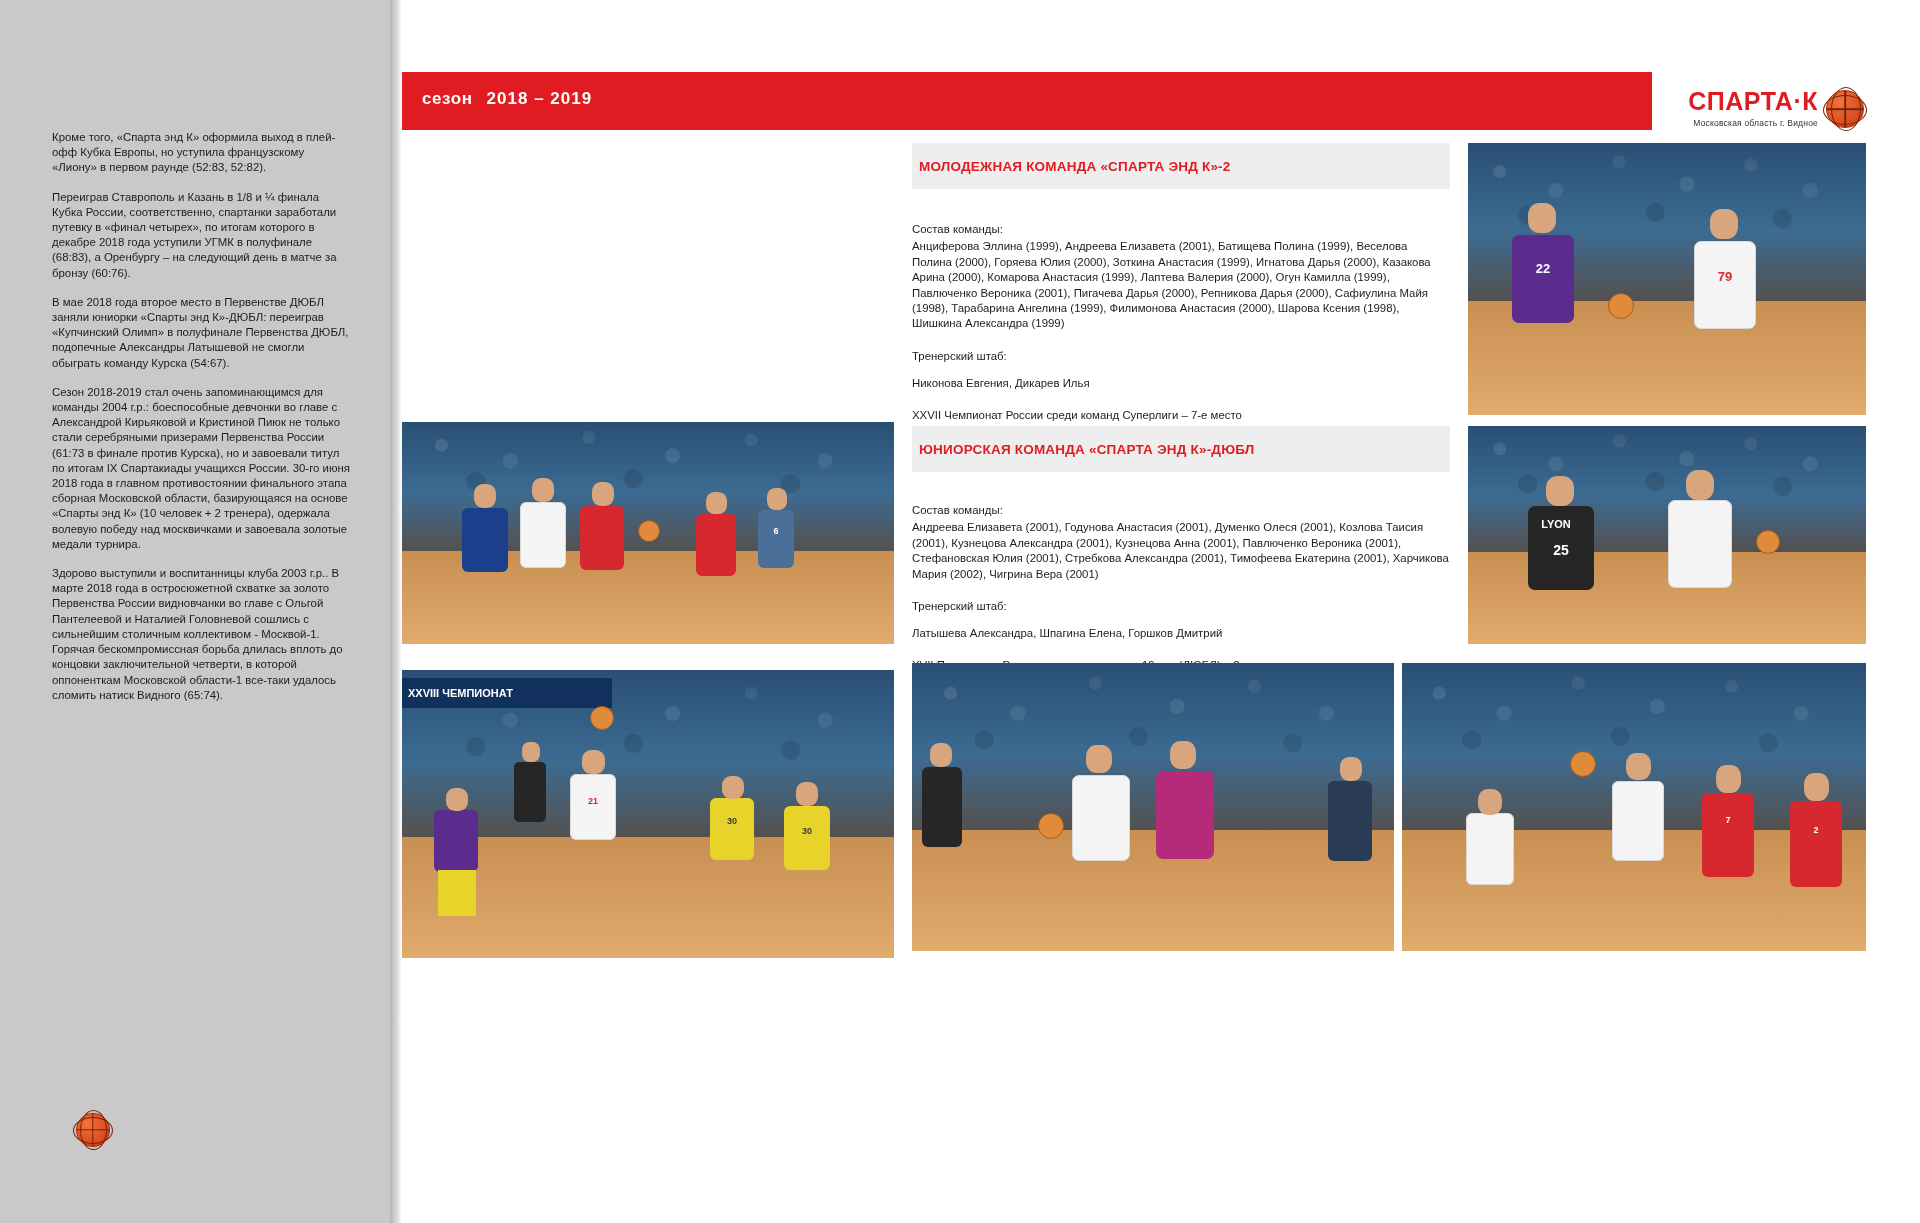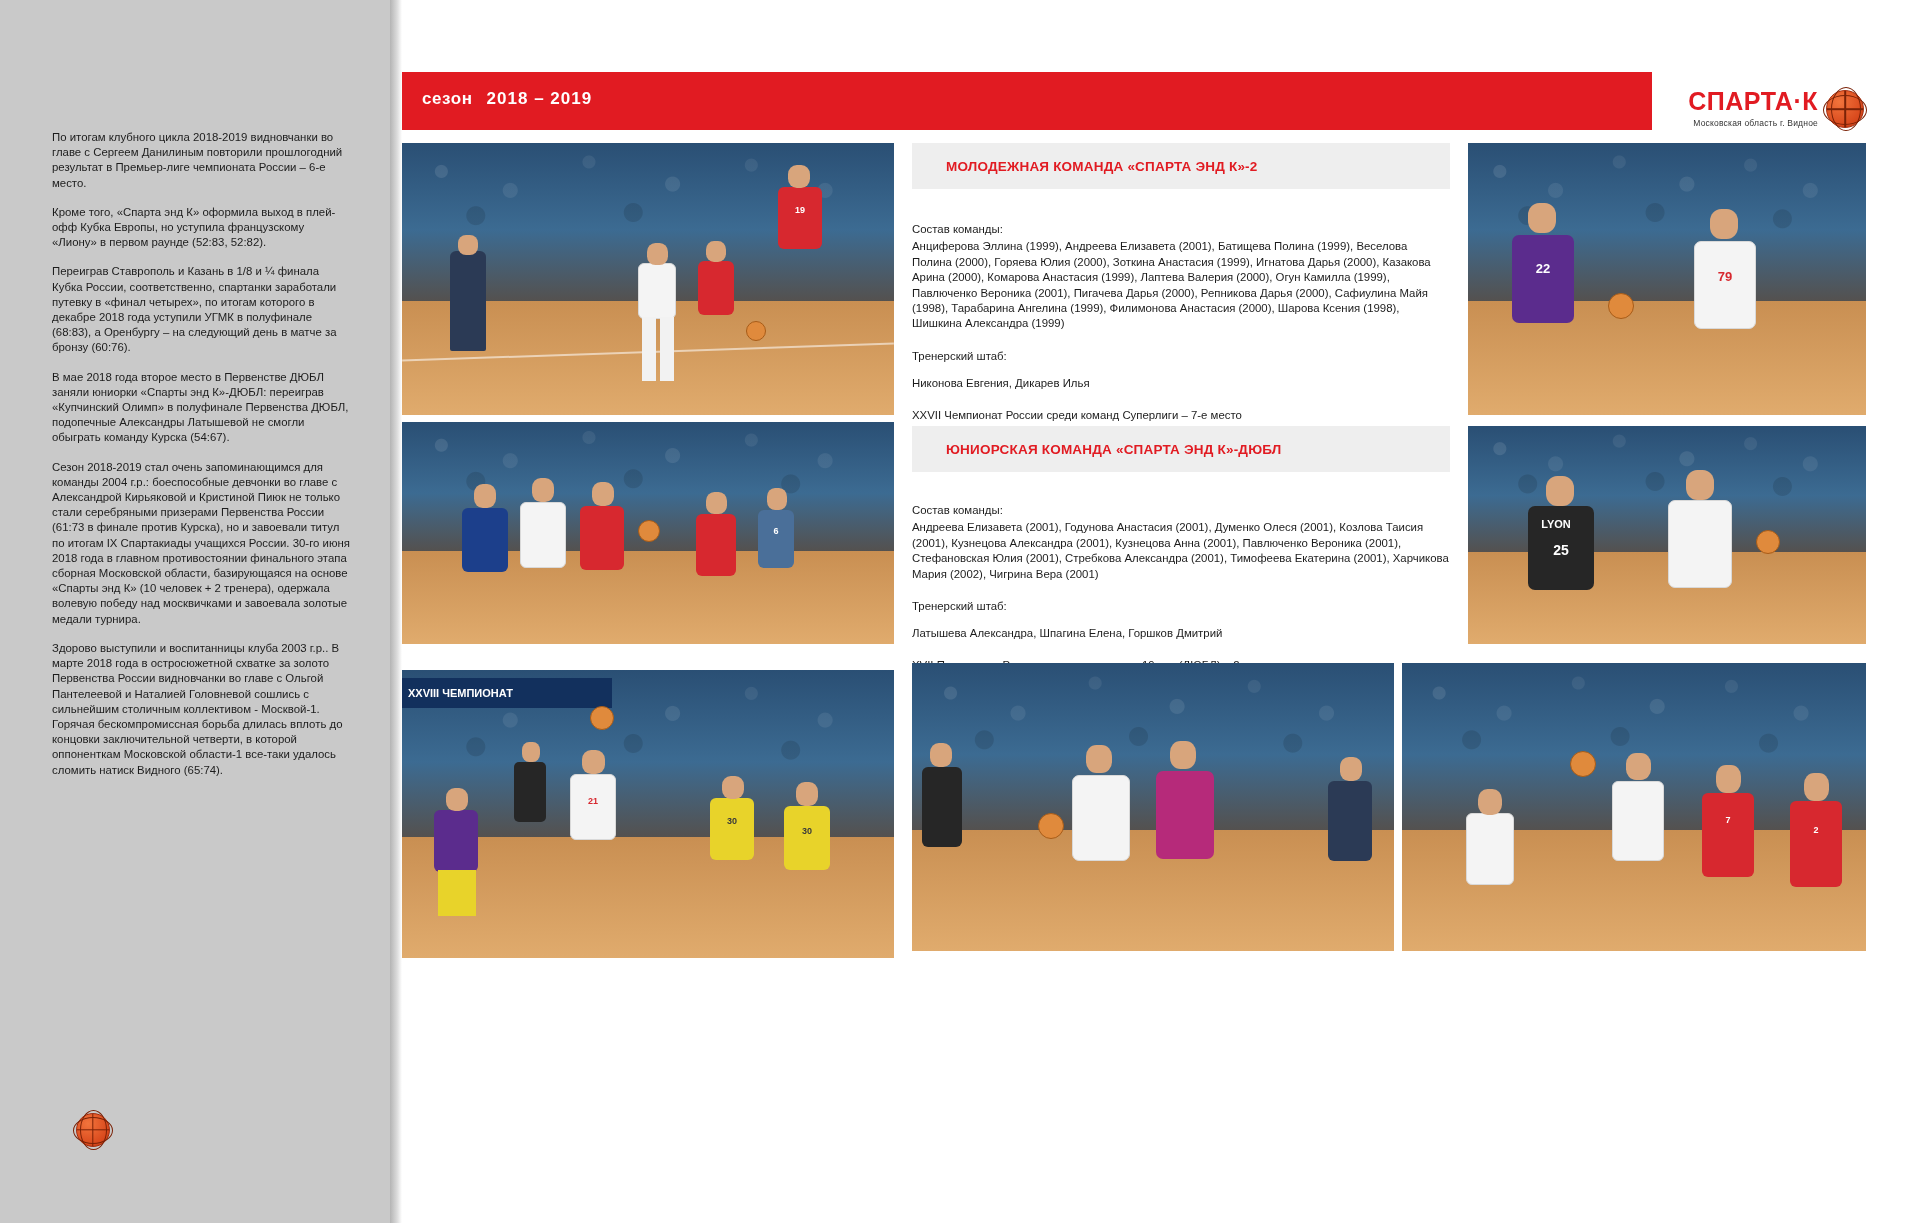--- a/index.html
+++ b/index.html
@@ -166,21 +166,21 @@
   
   .sec-title {
     position: absolute;
     background: #eeeeee;
     display: flex; align-items: center;
   }
   .sec-title span {
     color: #e11b22;
     font-size: 13.5px;
     font-weight: bold;
-    margin-left: 34px;
+    margin-left: 7px;
     letter-spacing: 0.2px;
   }
   .sec-body {
     position: absolute;
     font-size: 11.4px;
     line-height: 15.4px;
     color: #1c1c1c;
   }
   .sec-body .lbl { margin: 0 0 2px 0; }
   .sec-body .roster { margin: 0 0 0 0; }
@@ -214,50 +214,27 @@
   </div>
 
   <div class="corner-logo">
     <div class="ball-small">
         <div class="c1"></div>
         <div class="c2"></div>
       </div>
   </div>
 
   <div class="left-text">
-    <p>По итогам клубного цикла 2018-2019 видновчанки во главе с Сергеем Данилиным повторили прошлогодний результат в Премьер-лиге чемпионата России – 6-е место.</p>
     <p>Кроме того, «Спарта энд К» оформила выход в плей-офф Кубка Европы, но уступила французскому «Лиону» в первом раунде (52:83, 52:82).</p>
     <p>Переиграв Ставрополь и Казань в 1/8 и ¼ финала Кубка России, соответственно, спартанки заработали путевку в «финал четырех», по итогам которого в декабре 2018 года уступили УГМК в полуфинале (68:83), а Оренбургу – на следующий день в матче за бронзу (60:76).</p>
     <p>В мае 2018 года второе место в Первенстве ДЮБЛ заняли юниорки «Спарты энд К»-ДЮБЛ: переиграв «Купчинский Олимп» в полуфинале Первенства ДЮБЛ, подопечные Александры Латышевой не смогли обыграть команду Курска (54:67).</p>
     <p>Сезон 2018-2019 стал очень запоминающимся для команды 2004 г.р.: боеспособные девчонки во главе с Александрой Кирьяковой и Кристиной Пиюк не только стали серебряными призерами Первенства России (61:73 в финале против Курска), но и завоевали титул по итогам IX Спартакиады учащихся России. 30-го июня 2018 года в главном противостоянии финального этапа сборная Московской области, базирующаяся на основе «Спарты энд К» (10 человек + 2 тренера), одержала волевую победу над москвичками и завоевала золотые медали турнира.</p>
     <p>Здорово выступили и воспитанницы клуба 2003 г.р.. В марте 2018 года в остросюжетной схватке за золото Первенства России видновчанки во главе с Ольгой Пантелеевой и Наталией Головневой сошлись с сильнейшим столичным коллективом - Москвой-1. Горячая бескомпромиссная борьба длилась вплоть до концовки заключительной четверти, в которой оппоненткам Московской области-1 все-таки удалось сломить натиск Видного (65:74).</p>
   </div>
 
-  <div class="photo" style="left:402px; top:143px; width:492px; height:272px;">
-    <div class="crowd"></div>
-    <div class="court"></div>
-    <div class="line" style="left:0; bottom:62px; width:100%; transform:rotate(-2deg);"></div>
-
-    <div class="pl" style="left:48px; top:108px; width:36px; height:100px; background:#2b3a55; border-radius:6px 6px 2px 2px;"></div>
-    <div class="pl skin" style="left:56px; top:92px; width:20px; height:20px;"></div>
-
-    <div class="pl jersey-white" style="left:236px; top:120px; width:38px; height:56px; border-radius:6px;"></div>
-    <div class="pl skin" style="left:245px; top:100px; width:21px; height:22px;"></div>
-    <div class="pl" style="left:240px; top:174px; width:14px; height:64px; background:#f2f2f2;"></div>
-    <div class="pl" style="left:258px; top:174px; width:14px; height:64px; background:#f2f2f2;"></div>
-
-    <div class="pl jersey-red" style="left:296px; top:118px; width:36px; height:54px; border-radius:6px;"></div>
-    <div class="pl skin" style="left:304px; top:98px; width:20px; height:21px;"></div>
-
-    <div class="pl jersey-red" style="left:376px; top:44px; width:44px; height:62px; border-radius:6px;"></div>
-    <div class="num" style="position:absolute; left:376px; top:62px; width:44px;">19</div>
-    <div class="pl skin" style="left:386px; top:22px; width:22px; height:23px;"></div>
-
-    <div class="pl" style="left:344px; top:178px; width:20px; height:20px; border-radius:50%; background:#e08a3c; border:1px solid #a85c18;"></div>
-  </div>
 
   <div class="photo" style="left:402px; top:422px; width:492px; height:222px;">
     <div class="crowd"></div>
     <div class="court"></div>
     <div class="pl" style="left:60px; top:86px; width:46px; height:64px; background:#1c3f8b; border-radius:6px;"></div>
     <div class="pl skin" style="left:72px; top:62px; width:22px; height:24px;"></div>
     <div class="pl jersey-white" style="left:118px; top:80px; width:46px; height:66px; border-radius:6px;"></div>
     <div class="pl skin" style="left:130px; top:56px; width:22px; height:24px;"></div>
     <div class="pl jersey-red" style="left:178px; top:84px; width:44px; height:64px; border-radius:6px;"></div>
     <div class="pl skin" style="left:190px; top:60px; width:22px; height:24px;"></div>

